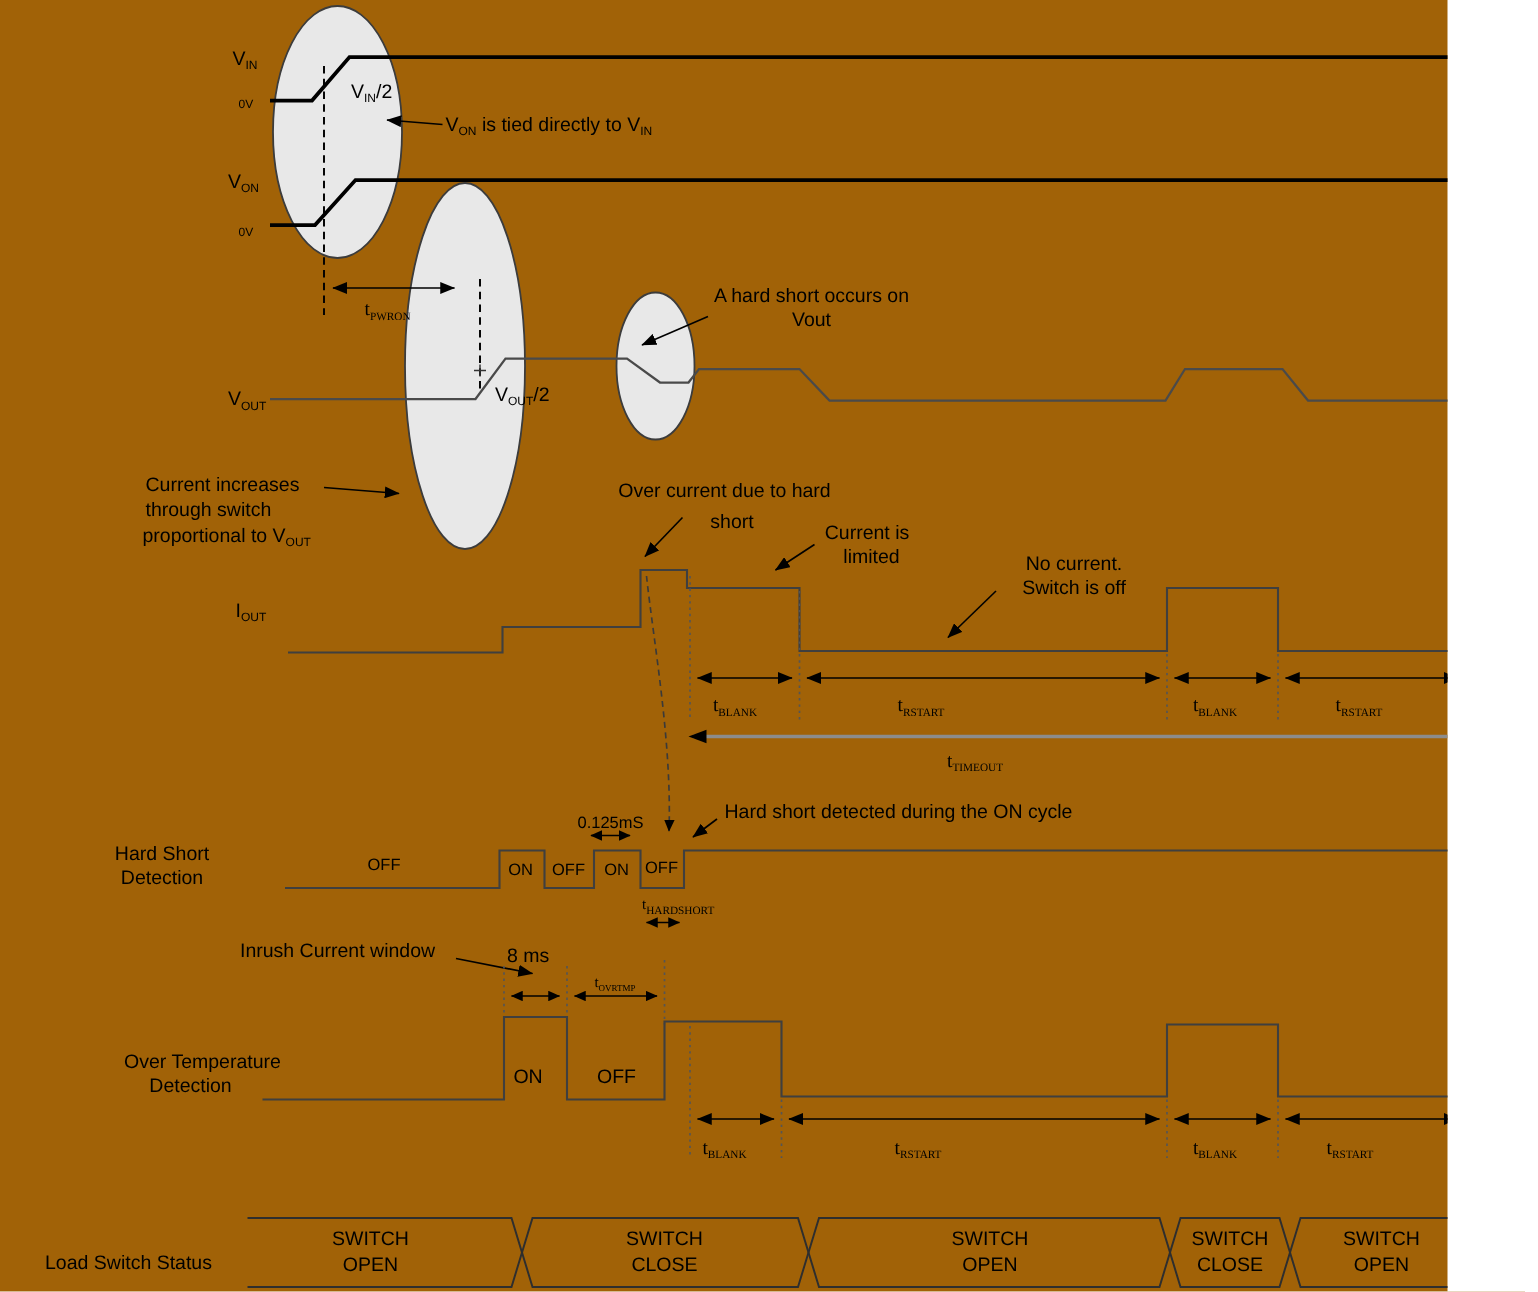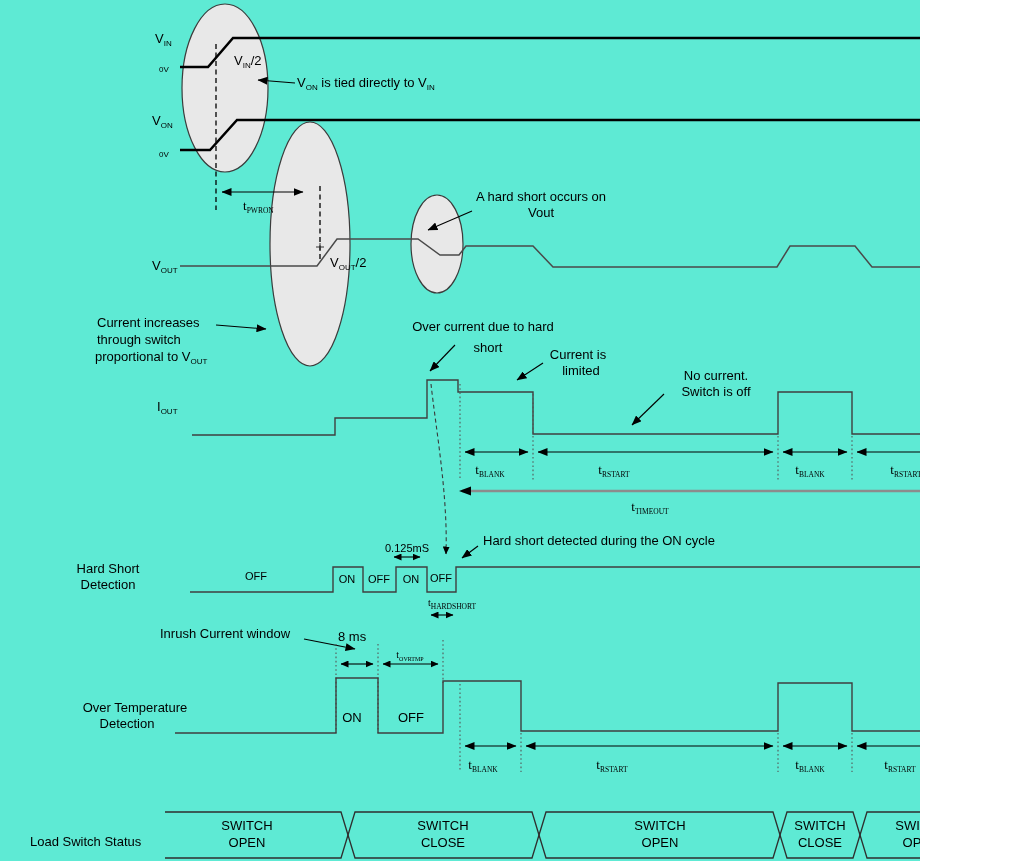--- a/index.html
+++ b/index.html
@@ -1,16 +1,16 @@
 <!DOCTYPE html>
 <html><head>
 <meta charset="utf-8">
 <style>
   html,body{margin:0;padding:0;background:#fff;}
-  .stage{position:relative;width:920px;height:861px;background:#5eead4;overflow:hidden;}
+  .stage{position:relative;width:920px;height:861px;background:#a16207;overflow:hidden;padding-left:45px;}
   svg{position:absolute;left:0;top:0;}
   text{font-family:"Liberation Sans",sans-serif;fill:#000;}
   .lbl{font-size:13px;}
   .sub{font-size:8px;}
   .tiny{font-size:8px;}
   .st{font-size:11px;}
   .st2{font-size:13px;}
   .ann{font-size:13px;}
   .tim{font-family:"Liberation Serif",serif;font-size:13px;}
   .tsub{font-family:"Liberation Serif",serif;font-size:7.5px;}

